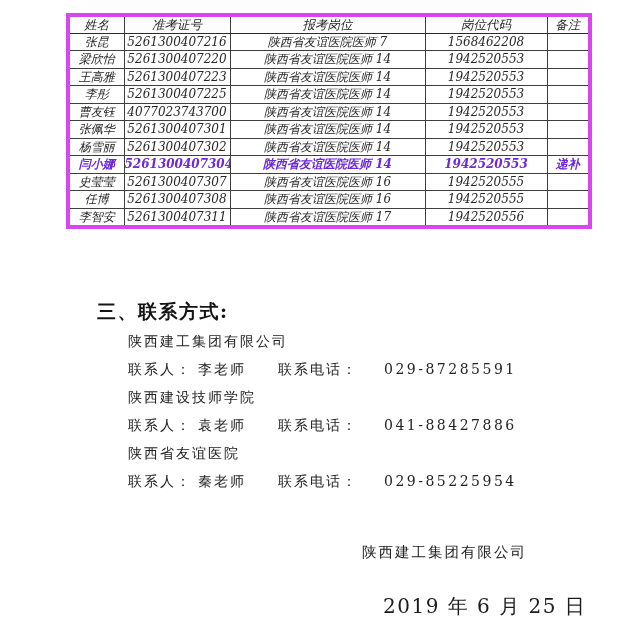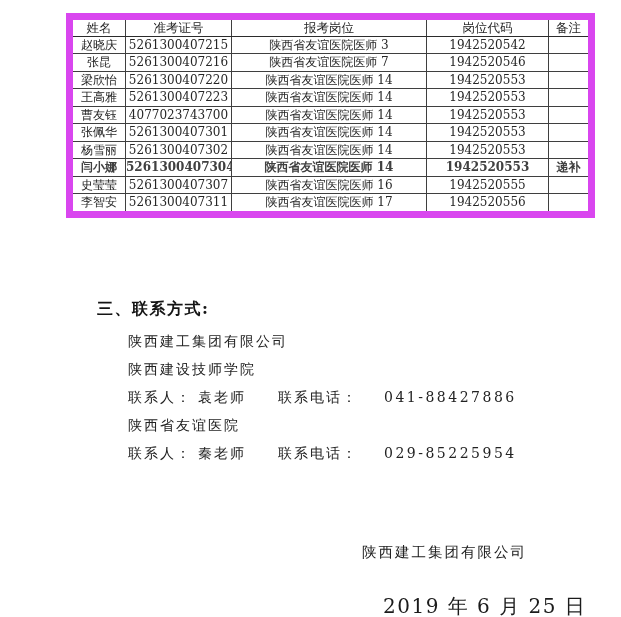--- a/index.html
+++ b/index.html
@@ -21,21 +21,22 @@
     background: #ffffff;
   }
   
   table.candidates {
     position: absolute;
     left: 66px;
     top: 13px;
     width: 522px;
     border-collapse: collapse;
     table-layout: fixed;
-    border: 7px solid #d946ef;
+    border: 4px solid #d946ef;
+    font-style: italic;
   }
   table.candidates th,
   table.candidates td {
     border: 1px solid #3f3f3f;
     padding: 0;
     height: 16.5px;
     text-align: center;
     vertical-align: middle;
     font-size: 12px;
     font-weight: normal;
@@ -44,28 +45,28 @@
     overflow: hidden;
     color: #262626;
   }
   table.candidates thead th {
     font-size: 12.5px;
     height: 15.5px;
     border-bottom: 1.5px solid #2b2b2b;
   }
   table.candidates tr.bold-row td {
     font-weight: bold;
-    color: #404040;
+    color: #6d28d9;
   }
   
   .contact-heading {
     position: absolute;
     left: 97px;
     top: 299px;
-    font-size: 16px;
+    font-size: 19px;
     font-weight: bold;
     letter-spacing: 1.5px;
     color: #141414;
   }
   .contact-entries {
     position: absolute;
     left: 128px;
     top: 327px;
     font-size: 14px;
     color: #222;
@@ -121,43 +122,43 @@
       <tr>
           <th>姓名</th>
           <th>准考证号</th>
           <th>报考岗位</th>
           <th>岗位代码</th>
           <th>备注</th>
         </tr>
     </thead>
     <tbody>
         <tr>
-          <td>赵晓庆</td>
-          <td>5261300407215</td>
-          <td>陕西省友谊医院医师 3</td>
-          <td>1942520542</td>
-          <td></td>
-        </tr>
-        <tr>
           <td>张昆</td>
           <td>5261300407216</td>
           <td>陕西省友谊医院医师 7</td>
-          <td>1942520546</td>
+          <td>1568462208</td>
           <td></td>
         </tr>
         <tr>
           <td>梁欣怡</td>
           <td>5261300407220</td>
           <td>陕西省友谊医院医师 14</td>
           <td>1942520553</td>
           <td></td>
         </tr>
         <tr>
           <td>王高雅</td>
           <td>5261300407223</td>
+          <td>陕西省友谊医院医师 14</td>
+          <td>1942520553</td>
+          <td></td>
+        </tr>
+        <tr>
+          <td>李彤</td>
+          <td>5261300407225</td>
           <td>陕西省友谊医院医师 14</td>
           <td>1942520553</td>
           <td></td>
         </tr>
         <tr>
           <td>曹友钰</td>
           <td>4077023743700</td>
           <td>陕西省友谊医院医师 14</td>
           <td>1942520553</td>
           <td></td>
@@ -184,33 +185,41 @@
           <td>递补</td>
         </tr>
         <tr>
           <td>史莹莹</td>
           <td>5261300407307</td>
           <td>陕西省友谊医院医师 16</td>
           <td>1942520555</td>
           <td></td>
         </tr>
         <tr>
+          <td>任博</td>
+          <td>5261300407308</td>
+          <td>陕西省友谊医院医师 16</td>
+          <td>1942520555</td>
+          <td></td>
+        </tr>
+        <tr>
           <td>李智安</td>
           <td>5261300407311</td>
           <td>陕西省友谊医院医师 17</td>
           <td>1942520556</td>
           <td></td>
         </tr>
       </tbody>
   </table>
 
   <div class="contact-heading">三、联系方式:</div>
 
   <div class="contact-entries">
       <div class="org-line">陕西建工集团有限公司</div>
+      <div class="contact-line"><span class="lbl">联系人：</span><span class="person">李老师</span><span class="phone-label">联系电话：</span><span class="phone">029-87285591</span></div>
       <div class="org-line">陕西建设技师学院</div>
       <div class="contact-line"><span class="lbl">联系人：</span><span class="person">袁老师</span><span class="phone-label">联系电话：</span><span class="phone">041-88427886</span></div>
       <div class="org-line">陕西省友谊医院</div>
       <div class="contact-line"><span class="lbl">联系人：</span><span class="person">秦老师</span><span class="phone-label">联系电话：</span><span class="phone">029-85225954</span></div>
     </div>
 
   <div class="footer-org">陕西建工集团有限公司</div>
 
   <div class="footer-date">2019 年 6 月 25 日</div>
 

